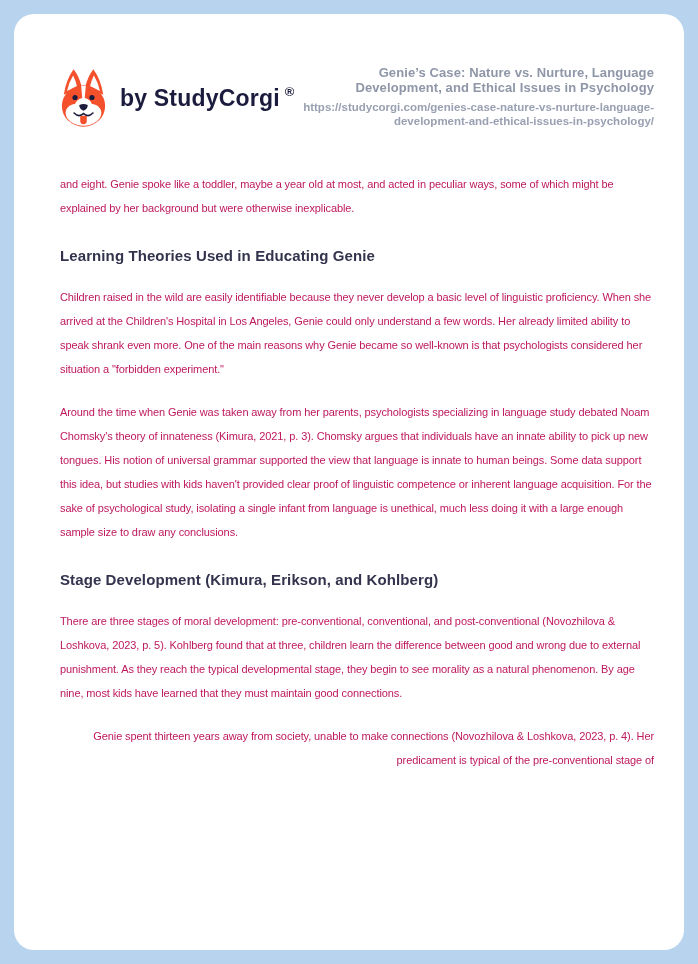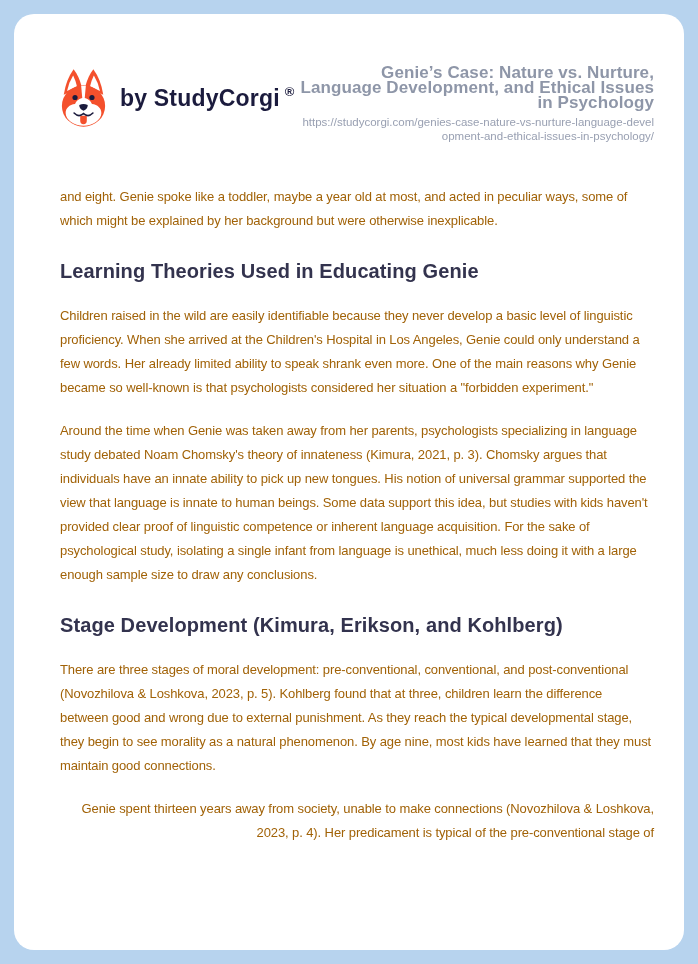--- a/index.html
+++ b/index.html
@@ -56,49 +56,49 @@
     font-weight: 600;
     vertical-align: 10px;
     margin-left: 5px;
   }
   .title-block {
     width: 356px;
     text-align: right;
     padding-top: 1px;
   }
   .doc-title {
-    font-size: 17px;
+    font-size: 13px;
     font-weight: 700;
     color: #8e96a8;
     line-height: 15px;
     letter-spacing: 0.1px;
     margin: 0 0 5px 0;
   }
   .doc-url {
     display: block;
     font-size: 11.5px;
-    font-weight: 400;
+    font-weight: 700;
     color: #99a0b2;
     line-height: 14px;
     text-decoration: none;
     word-break: break-all;
   }
   
   .doc-body {
     width: 594px;
   }
   .doc-body p {
-    font-size: 13px;
+    font-size: 11px;
     line-height: 24px;
-    color: #a16207;
+    color: #be185d;
     letter-spacing: -0.1px;
     margin: 16px 0 19px 0;
   }
   .doc-body h2 {
-    font-size: 20px;
+    font-size: 15px;
     font-weight: 700;
     color: #33334e;
     letter-spacing: 0.1px;
     margin: 27px 0 21px 0;
   }
   .doc-body p:last-child {
     margin-bottom: 0;
     text-align: right;
   }
 </style>

